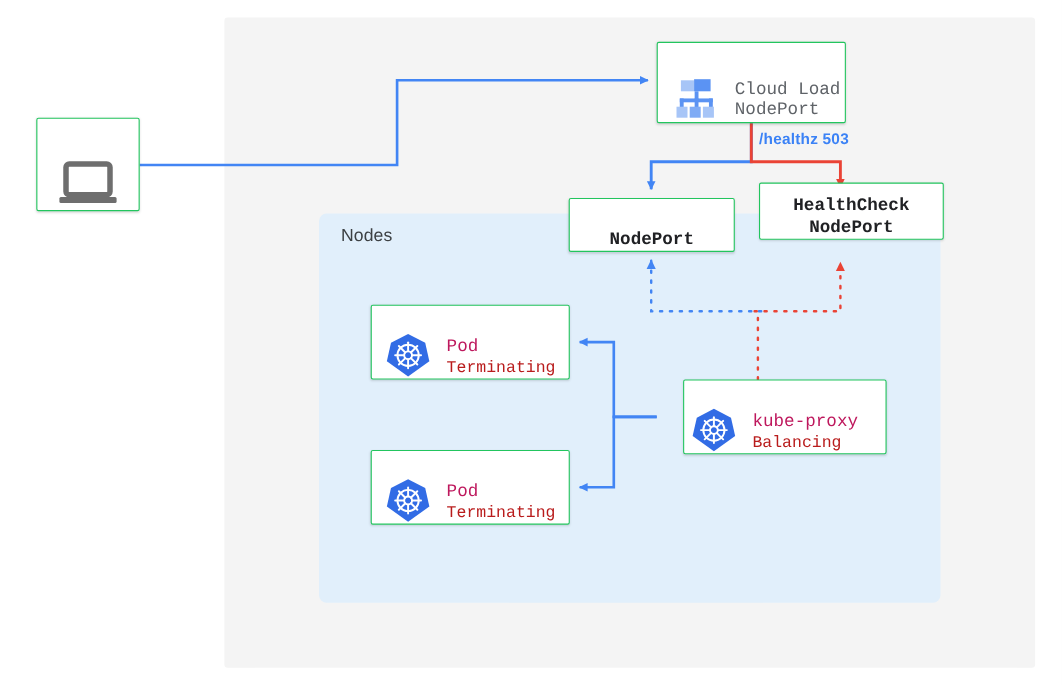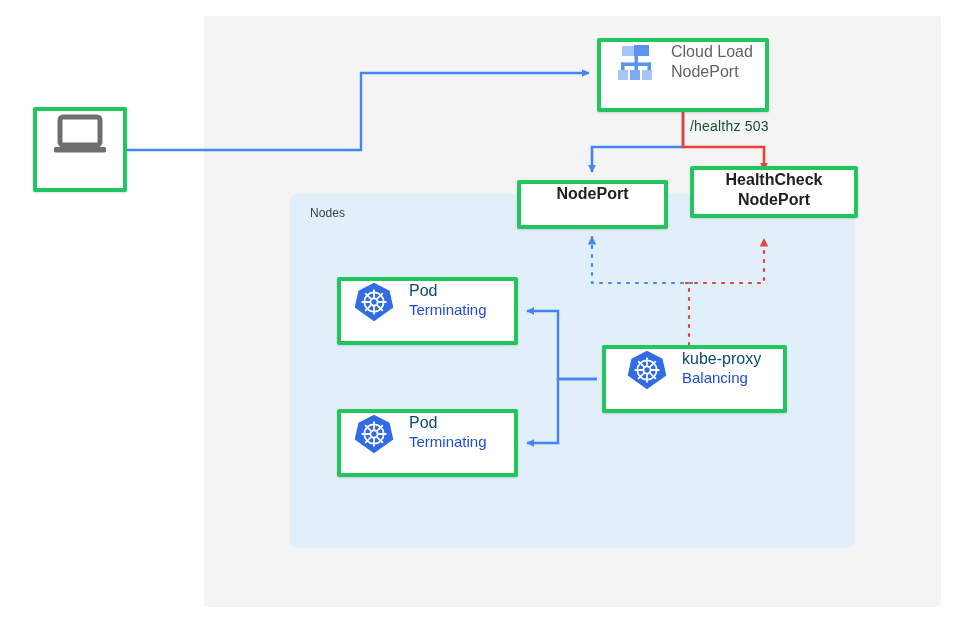--- a/index.html
+++ b/index.html
@@ -37,37 +37,38 @@
     top: 194px;
     width: 565px;
     height: 354px;
     background: #e1effb;
     border-radius: 7px;
   }
   .region-nodes-label {
     position: absolute;
     left: 310px;
     top: 206px;
-    font-size: 12px;
+    font-size: 16px;
     color: #3c4043;
     letter-spacing: 0.1px;
     white-space: nowrap;
   }
 
   
   .card {
     position: absolute;
     background: #ffffff;
-    border: 4px solid #22c55e;
+    border: 1px solid #22c55e;
     border-radius: 2px;
     box-sizing: border-box;
     box-shadow: 0 1px 2px rgba(60,64,67,0.18);
     display: flex;
-    align-items: flex-start;
+    align-items: flex-end;
     justify-content: center;
+    font-family: Liberation Mono, monospace;
   }
 
   
   .card-client {
     left: 33px;
     top: 107px;
     width: 94px;
     height: 85px;
   }
 
@@ -111,68 +112,68 @@
     top: 409px;
     width: 181px;
     height: 68px;
     justify-content: flex-start;
     padding-left: 12px;
     gap: 14px;
   }
 
   
   .card-kubeproxy {
-    left: 602px;
+    left: 621px;
     top: 345px;
     width: 185px;
     height: 68px;
     justify-content: flex-start;
-    padding-left: 20px;
+    padding-left: 6px;
     gap: 14px;
   }
 
   
   .card-text {
     display: flex;
     flex-direction: column;
     justify-content: center;
     line-height: 1.22;
   }
   .title-light {
     font-size: 16px;
     color: #5f6368;
     white-space: nowrap;
   }
   .title-dark {
     font-size: 16px;
-    color: #0c4a6e;
+    color: #be185d;
     white-space: nowrap;
   }
   .subtitle {
     font-size: 15px;
-    color: #1d4ed8;
+    color: #b91c1c;
     white-space: nowrap;
   }
   .label-bold {
     font-size: 16px;
     font-weight: bold;
     color: #202124;
     text-align: center;
     line-height: 1.25;
     white-space: pre-line;
   }
 
   
   .healthz-label {
     position: absolute;
     left: 690px;
     top: 118px;
     font-size: 14px;
-    font-weight: normal;
-    color: #14532d;
+    font-weight: bold;
+    color: #3b82f6;
     white-space: nowrap;
     letter-spacing: 0.2px;
   }
 
   
   #wires {
     position: absolute;
     left: 0;
     top: 0;
     width: 965px;

